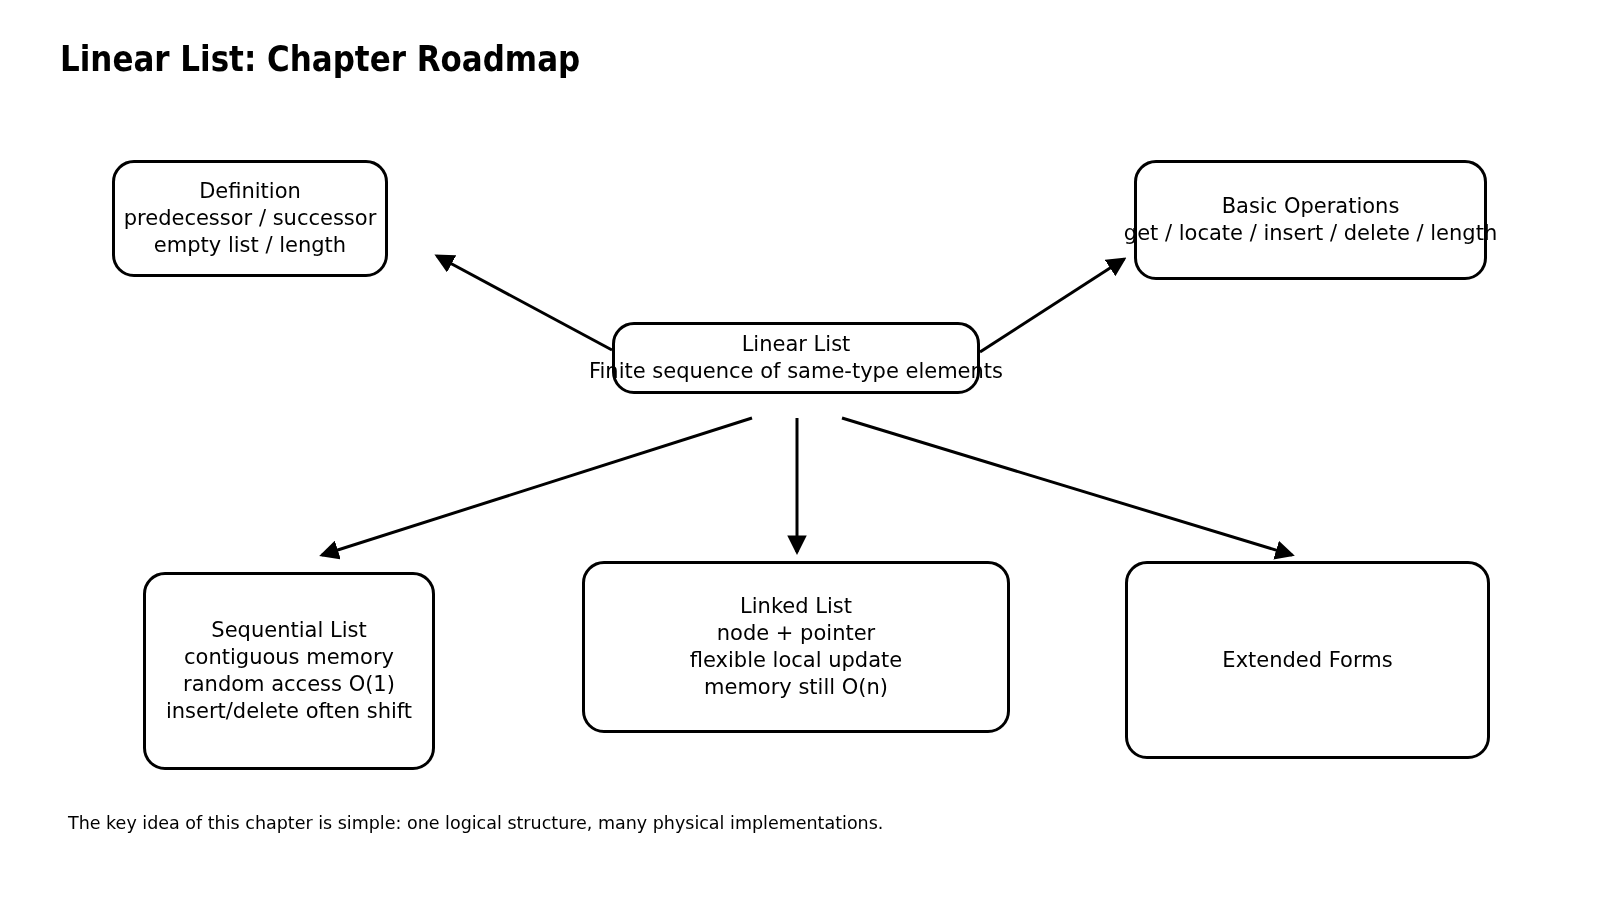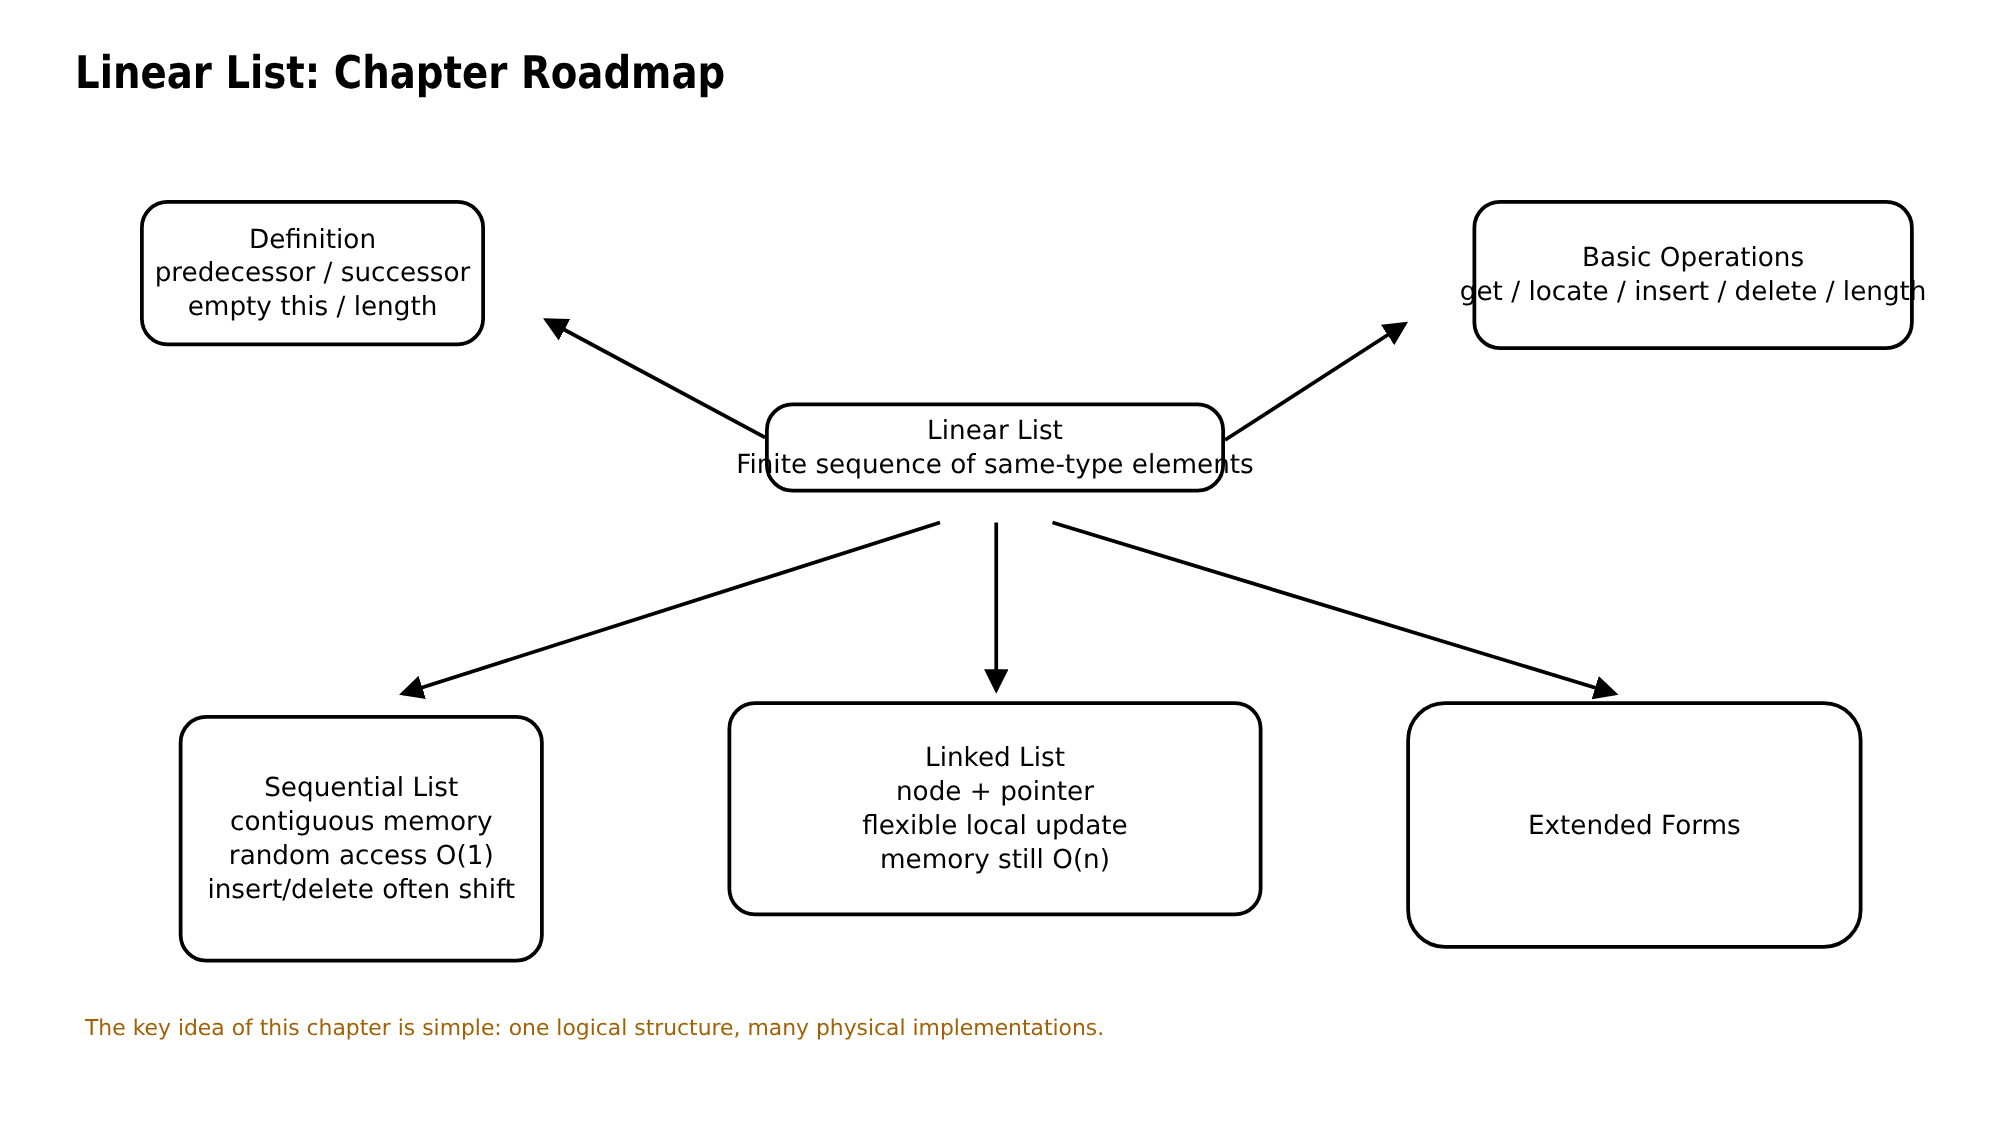--- a/index.html
+++ b/index.html
@@ -44,33 +44,33 @@
     align-items: center;
     justify-content: center;
     text-align: center;
     font-size: 21px;
     line-height: 27px;
     color: #000000;
   }
   .node .line { white-space: nowrap; }
 
   #node-definition { left: 112px;  top: 160px; width: 276px; height: 117px; }
-  #node-basic      { left: 1178px; top: 160px; width: 353px; height: 120px; }
+  #node-basic      { left: 1134px; top: 160px; width: 353px; height: 120px; }
   #node-center     { left: 612px;  top: 322px; width: 368px; height: 72px;  }
   #node-sequential { left: 143px;  top: 572px; width: 292px; height: 198px; }
   #node-linked     { left: 582px;  top: 561px; width: 428px; height: 172px; }
-  #node-extended   { left: 1125px; top: 561px; width: 365px; height: 198px; border-radius: 31px; }
+  #node-extended   { left: 1125px; top: 561px; width: 365px; height: 198px; }
 
   .footer {
     position: absolute;
     left: 68px;
     top: 813px;
     font-size: 17.5px;
     white-space: nowrap;
-    color: #a16207;
+    color: #000000;
   }
 </style>
 </head>
 <body>
 
 <div class="canvas">
 
   <div class="title">Linear List: Chapter Roadmap</div>
 
   <svg class="edges-layer" width="1600" height="900" viewBox="0 0 1600 900" xmlns="http://www.w3.org/2000/svg">
@@ -82,21 +82,21 @@
     <line x1="612" y1="350" x2="437" y2="256" stroke="#000000" stroke-width="3" marker-end="url(#arrowhead)"></line>
     <line x1="980" y1="352" x2="1124" y2="259" stroke="#000000" stroke-width="3" marker-end="url(#arrowhead)"></line>
     <line x1="752" y1="418" x2="322" y2="555" stroke="#000000" stroke-width="3" marker-end="url(#arrowhead)"></line>
     <line x1="797" y1="418" x2="797" y2="552" stroke="#000000" stroke-width="3" marker-end="url(#arrowhead)"></line>
     <line x1="842" y1="418" x2="1292" y2="555" stroke="#000000" stroke-width="3" marker-end="url(#arrowhead)"></line>
   </svg>
 
   <div class="node" id="node-definition">
     <span class="line">Definition</span>
     <span class="line">predecessor / successor</span>
-    <span class="line">empty this / length</span>
+    <span class="line">empty list / length</span>
   </div>
 
   <div class="node" id="node-basic">
     <span class="line">Basic Operations</span>
     <span class="line">get / locate / insert / delete / length</span>
   </div>
 
   <div class="node" id="node-center">
     <span class="line">Linear List</span>
     <span class="line">Finite sequence of same-type elements</span>

